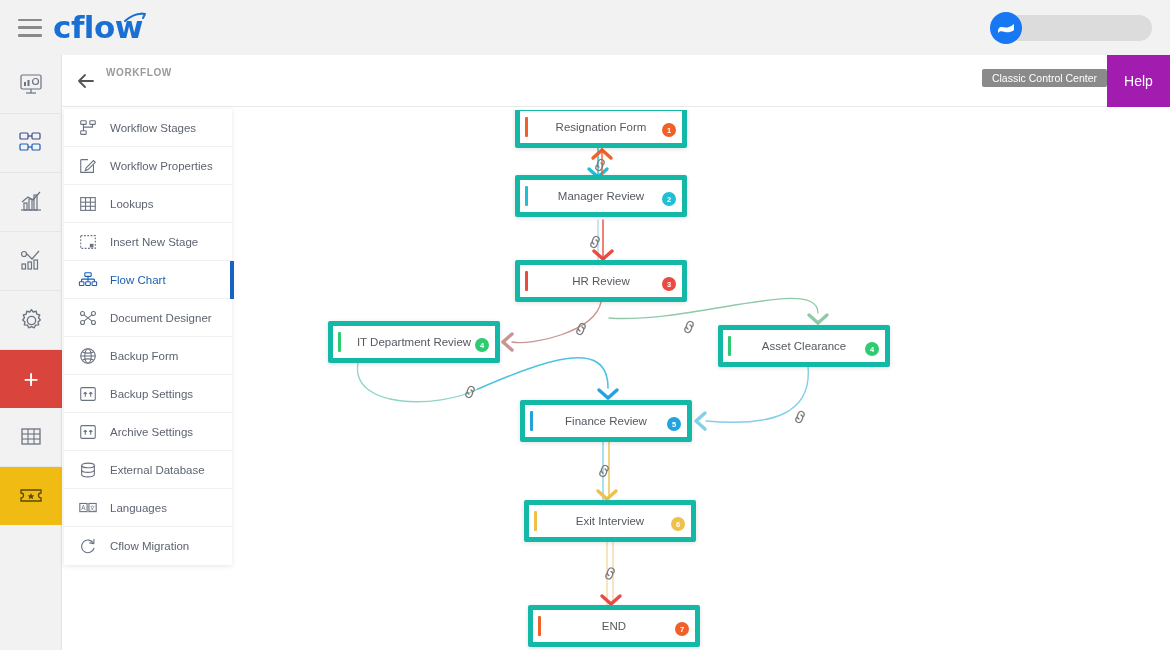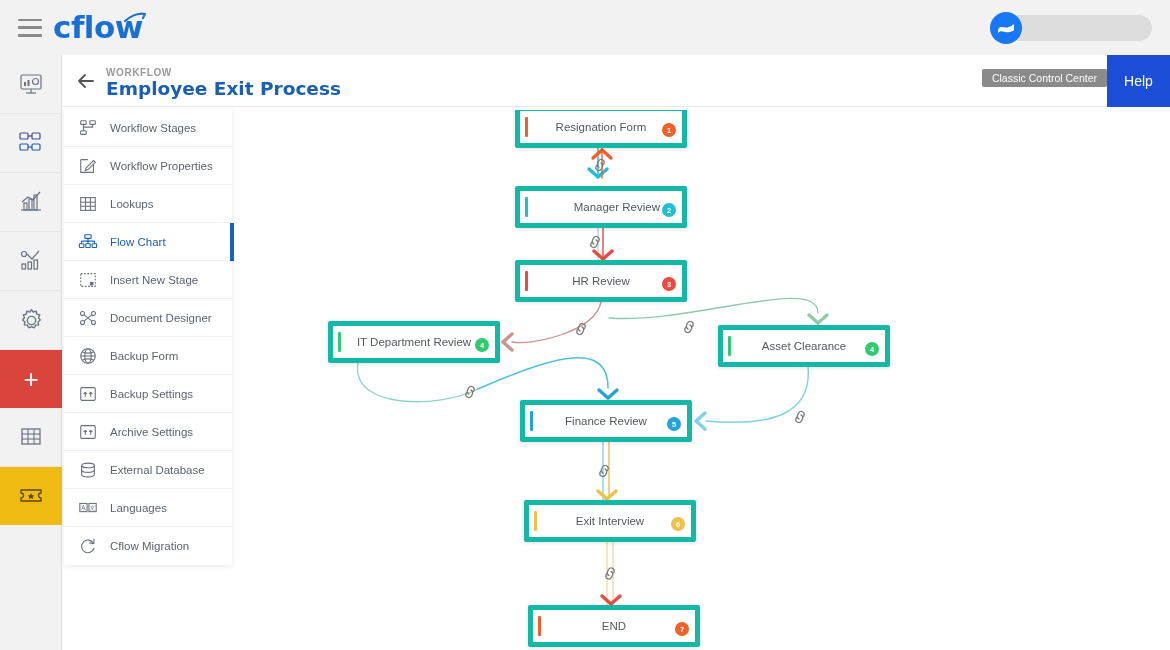--- a/index.html
+++ b/index.html
@@ -79,21 +79,21 @@
     font-family: "DejaVu Sans", sans-serif;
   }
   .ccc-btn {
     position: absolute; right: 63px; top: 14px;
     background: #8a8a8a; color: #fff;
     font-size: 10.5px; padding: 3px 10px; border-radius: 2px;
     cursor: pointer; white-space: nowrap;
   }
   .help-btn {
     position: absolute; right: 0; top: 0; width: 63px; height: 52px;
-    background: #1d4ed8; color: #fff;
+    background: #a21caf; color: #fff;
     display: flex; align-items: center; justify-content: center;
     font-size: 14px; cursor: pointer;
   }
 
   
   .menu {
     position: absolute; left: 64px; top: 109px;
     width: 168px; min-height: 455px;
     background: #fff;
     box-shadow: 0 1px 5px rgba(0,0,0,0.10);
@@ -242,21 +242,20 @@
     </div>
   </div>
 
   <div class="page-head">
     <div class="back-arrow">
       <svg width="24" height="24" viewBox="0 0 24 24">
         <path d="M19 12 H5 M11 6 L5 12 L11 18" fill="none" stroke="#555" stroke-width="1.8" stroke-linecap="round" stroke-linejoin="round"></path>
       </svg>
     </div>
     <div class="crumb-label">WORKFLOW</div>
-    <div class="crumb-title">Employee Exit Process</div>
     <div class="ccc-btn">Classic Control Center</div>
     <div class="help-btn">Help</div>
   </div>
 
   <div class="menu" id="menu-panel">
       <div class="menu-item">
         <span class="menu-ico">
           <svg width="20" height="20" viewBox="0 0 22 20">
             <rect x="3" y="2" width="6" height="4" rx="0.8" fill="none" stroke="currentColor" stroke-width="1.2"></rect>
             <rect x="13" y="2" width="6" height="4" rx="0.8" fill="none" stroke="currentColor" stroke-width="1.2"></rect>
@@ -280,40 +279,40 @@
           <svg width="20" height="20" viewBox="0 0 22 20">
             <rect x="3" y="3" width="16" height="14" fill="none" stroke="currentColor" stroke-width="1.2"></rect>
             <line x1="3" y1="8" x2="19" y2="8" fill="none" stroke="currentColor" stroke-width="1.2"></line>
             <line x1="3" y1="12.5" x2="19" y2="12.5" fill="none" stroke="currentColor" stroke-width="1.2"></line>
             <line x1="8.3" y1="3" x2="8.3" y2="17" fill="none" stroke="currentColor" stroke-width="1.2"></line>
             <line x1="13.6" y1="3" x2="13.6" y2="17" fill="none" stroke="currentColor" stroke-width="1.2"></line>
           </svg>
         </span>
         <span class="menu-label">Lookups</span>
       </div>
+      <div class="menu-item">
+        <span class="menu-ico">
+          <svg width="20" height="20" viewBox="0 0 22 20">
+            <rect x="3" y="3" width="16" height="14" stroke-dasharray="2 1.6" fill="none" stroke="currentColor" stroke-width="1.2"></rect>
+            <rect x="13" y="12" width="4" height="4" fill="currentColor" stroke="none"></rect>
+          </svg>
+        </span>
+        <span class="menu-label">Insert New Stage</span>
+      </div>
       <div class="menu-item active">
         <span class="menu-ico">
           <svg width="20" height="20" viewBox="0 0 22 20">
             <rect x="7.5" y="2" width="7" height="4" rx="0.8" fill="none" stroke="currentColor" stroke-width="1.2"></rect>
             <path d="M11 6 v3 M4 9 h14 M4 9 v3 M11 9 v3 M18 9 v3" fill="none" stroke="currentColor" stroke-width="1.2"></path>
             <rect x="1.5" y="12" width="5" height="4" rx="0.8" fill="none" stroke="currentColor" stroke-width="1.2"></rect>
             <rect x="8.5" y="12" width="5" height="4" rx="0.8" fill="none" stroke="currentColor" stroke-width="1.2"></rect>
             <rect x="15.5" y="12" width="5" height="4" rx="0.8" fill="none" stroke="currentColor" stroke-width="1.2"></rect>
           </svg>
         </span>
         <span class="menu-label">Flow Chart</span>
-      </div>
-      <div class="menu-item">
-        <span class="menu-ico">
-          <svg width="20" height="20" viewBox="0 0 22 20">
-            <rect x="3" y="3" width="16" height="14" stroke-dasharray="2 1.6" fill="none" stroke="currentColor" stroke-width="1.2"></rect>
-            <rect x="13" y="12" width="4" height="4" fill="currentColor" stroke="none"></rect>
-          </svg>
-        </span>
-        <span class="menu-label">Insert New Stage</span>
       </div>
       <div class="menu-item">
         <span class="menu-ico">
           <svg width="20" height="20" viewBox="0 0 22 20">
             <circle cx="5" cy="5" r="2.2" fill="none" stroke="currentColor" stroke-width="1.2"></circle>
             <circle cx="17" cy="5" r="2.2" fill="none" stroke="currentColor" stroke-width="1.2"></circle>
             <circle cx="5" cy="15" r="2.2" fill="none" stroke="currentColor" stroke-width="1.2"></circle>
             <circle cx="17" cy="15" r="2.2" fill="none" stroke="currentColor" stroke-width="1.2"></circle>
             <path d="M6.6 6.6 L15.4 13.4 M15.4 6.6 L6.6 13.4" fill="none" stroke="currentColor" stroke-width="1.2"></path>
           </svg>
@@ -438,21 +437,21 @@
         <g transform="translate(363,456.5) rotate(-20 7 7)">
           <path d="M5.4 8.6 a3 3 0 0 1 0-4.2 l1.8-1.8 a3 3 0 0 1 4.2 4.2 l-.9 .9" fill="none" stroke="#7c7c7c" stroke-width="1.3" stroke-linecap="round"></path>
           <path d="M8.6 5.4 a3 3 0 0 1 0 4.2 l-1.8 1.8 a3 3 0 0 1-4.2-4.2 l.9-.9" fill="none" stroke="#7c7c7c" stroke-width="1.3" stroke-linecap="round"></path>
         </g>
       </svg>
   <div class="node" style="left: 275px; top: -4px; width: 172px; height: 42px;">
         <div class="node-bar" style="background: rgb(240, 97, 42);"></div>
         <div class="node-title">Resignation Form</div>
         <div class="node-badge" style="background: rgb(240, 97, 42);">1</div>
       </div>
-      <div class="node" style="left: 275px; top: 76px; width: 172px; height: 42px; justify-content: flex-end;">
+      <div class="node" style="left: 275px; top: 65px; width: 172px; height: 42px;">
         <div class="node-bar" style="background: rgb(33, 190, 212);"></div>
         <div class="node-title">Manager Review</div>
         <div class="node-badge" style="background: rgb(33, 190, 212);">2</div>
       </div>
       <div class="node" style="left: 275px; top: 150px; width: 172px; height: 42px;">
         <div class="node-bar" style="background: rgb(234, 74, 63);"></div>
         <div class="node-title">HR Review</div>
         <div class="node-badge" style="background: rgb(234, 74, 63);">3</div>
       </div>
       <div class="node" style="left: 88px; top: 211px; width: 172px; height: 42px;">

